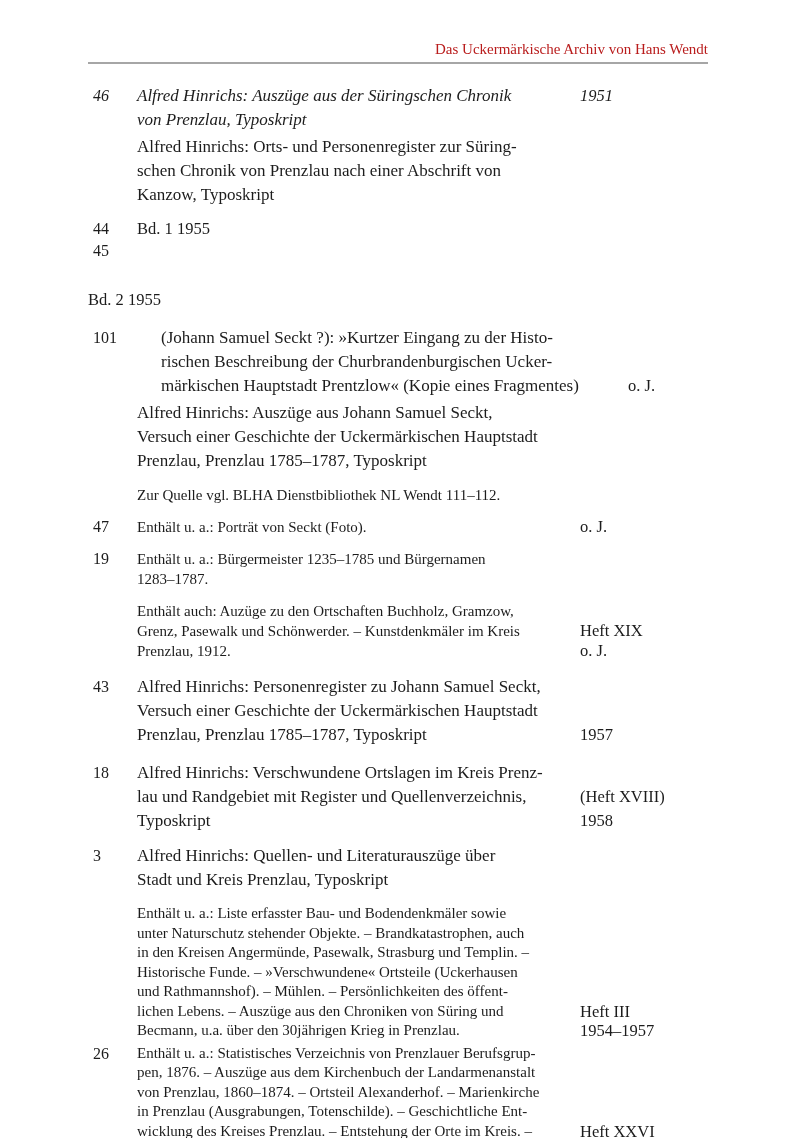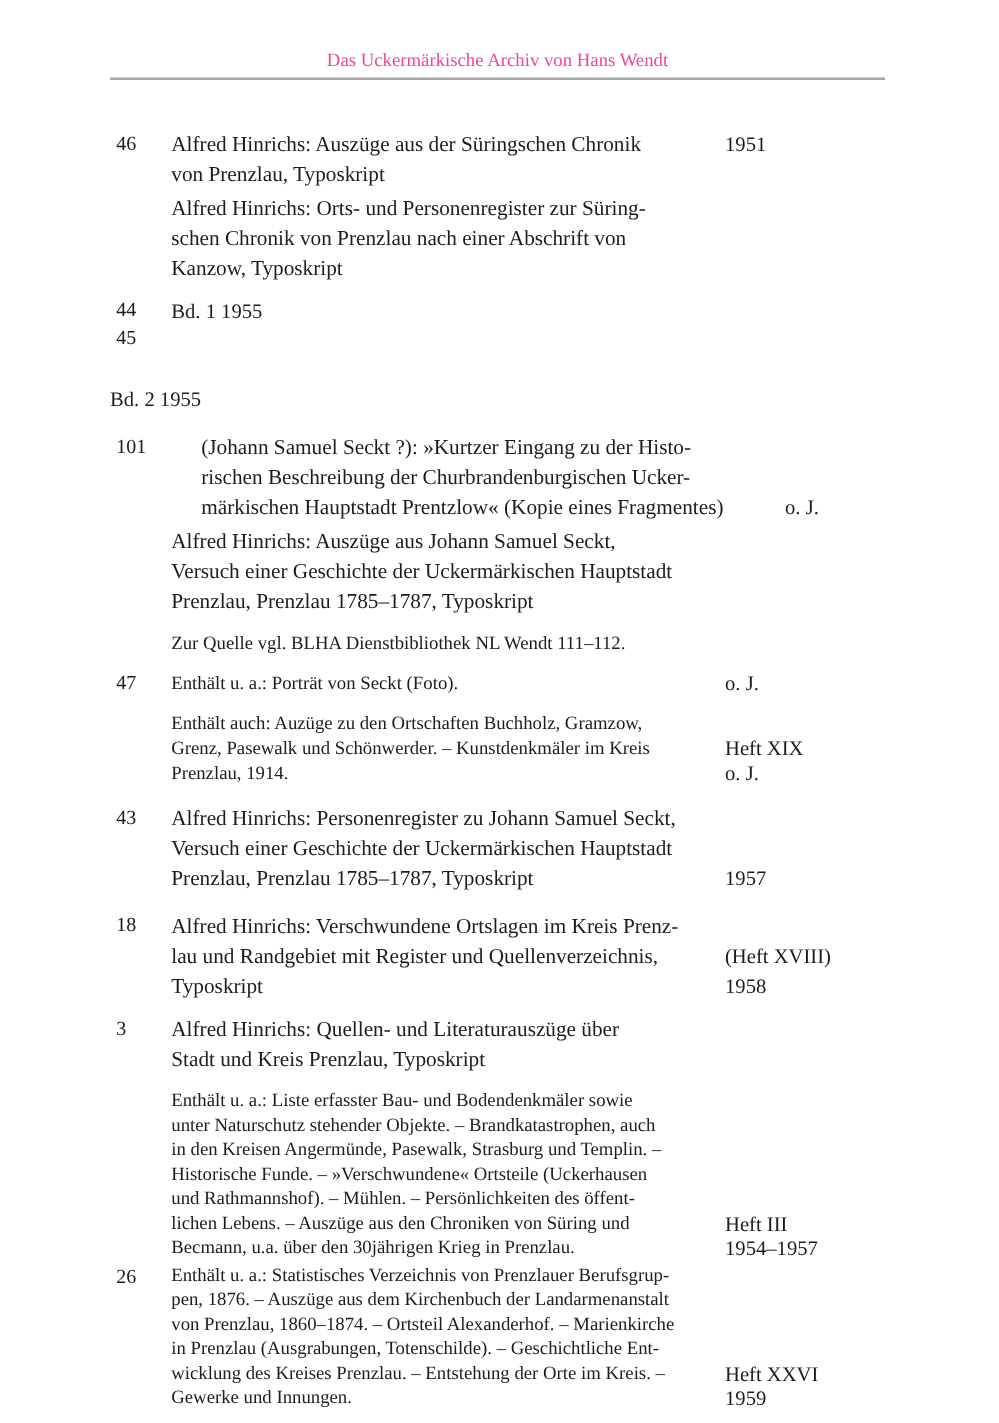--- a/index.html
+++ b/index.html
@@ -12,24 +12,24 @@
     width: 799px;
     height: 1138px;
     background: #ffffff;
     box-sizing: border-box;
     padding: 40px 91px 0 88px;
     color: #1c1c1c;
     font-family: "Liberation Serif", "DejaVu Serif", serif;
     overflow: hidden;
   }
   .hdr-title {
-    text-align: center;
+    text-align: right;
     font-size: 15px;
     line-height: 18px;
-    color: #ec4899;
+    color: #b91c1c;
   }
   .hdr-rule {
     margin-top: 4px;
     border: 0;
     border-bottom: 2px solid #a6a6a6;
     height: 0;
   }
   .row {
     display: flex;
     align-items: flex-start;
@@ -56,21 +56,21 @@
   .row.main { font-size: 17px; line-height: 24px; }
   .row.main .col-body { font-size: 17px; }
   
   .row.small { font-size: 15px; line-height: 20px; }
   .row.small .col-body { font-size: 15px; }
   
   .row.dense { font-size: 15px; line-height: 19.5px; }
   .row.dense .col-body { font-size: 15px; }
 
   
-  .mt-first  { margin-top: 40px; }
+  .mt-first  { margin-top: 20px; font-style: italic; }
   .mt-group  { margin-top: 3px; }
   .mt-group2 { margin-top: 16px; gap: 24px; }
   .mt-group3 { margin-top: 14px; }
   .mt-group4 { margin-top: 11px; }
   .mt-sub    { margin-top: 2px; flex-direction: column; }
   .mt-none   { margin-top: 12px; }
   .mt-tiny   { margin-top: 3px; }
 
   .page-number {
     margin-top: 30px;
@@ -135,26 +135,32 @@
     <div class="col-body">Zur Quelle vgl. BLHA Dienstbibliothek NL Wendt 111–112.</div>
     <div class="col-date"></div>
   </div>
 
   <div class="row small mt-none">
     <div class="col-num">47</div>
     <div class="col-body">Enthält u. a.: Porträt von Seckt (Foto).</div>
     <div class="col-date">o. J.</div>
   </div>
 
+  <div class="row small mt-none">
+    <div class="col-num">19</div>
+    <div class="col-body">Enthält u. a.: Bürgermeister 1235–1785 und Bürgernamen
+1283–1787.</div>
+    <div class="col-date"></div>
+  </div>
 
   <div class="row small mt-none">
     <div class="col-num"></div>
     <div class="col-body">Enthält auch: Auzüge zu den Ortschaften Buchholz, Gramzow,
 Grenz, Pasewalk und Schönwerder. – Kunstdenkmäler im Kreis
-Prenzlau, 1914.</div>
+Prenzlau, 1912.</div>
     <div class="col-date">
 Heft XIX
 o. J.</div>
   </div>
 
   <div class="row main mt-group3">
     <div class="col-num">43</div>
     <div class="col-body">Alfred Hinrichs: Personenregister zu Johann Samuel Seckt,
 Versuch einer Geschichte der Uckermärkischen Hauptstadt
 Prenzlau, Prenzlau 1785–1787, Typoskript</div>

